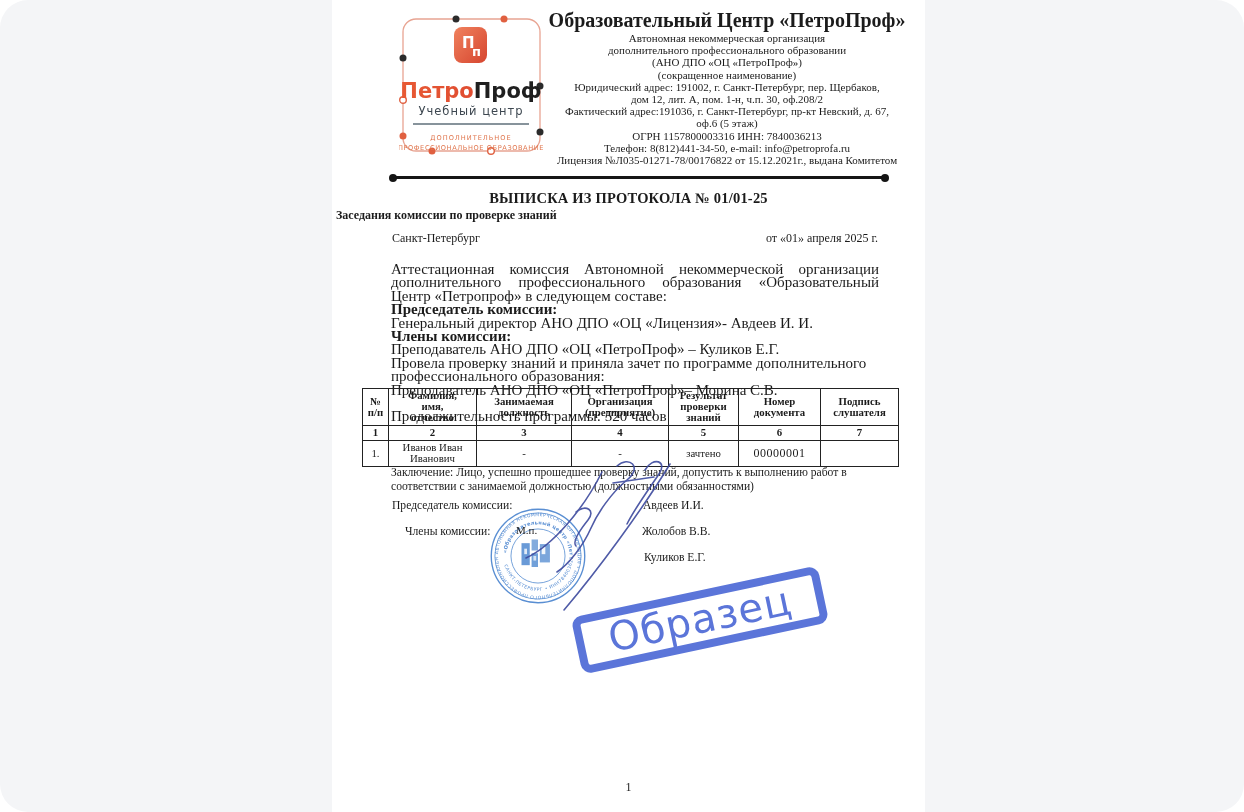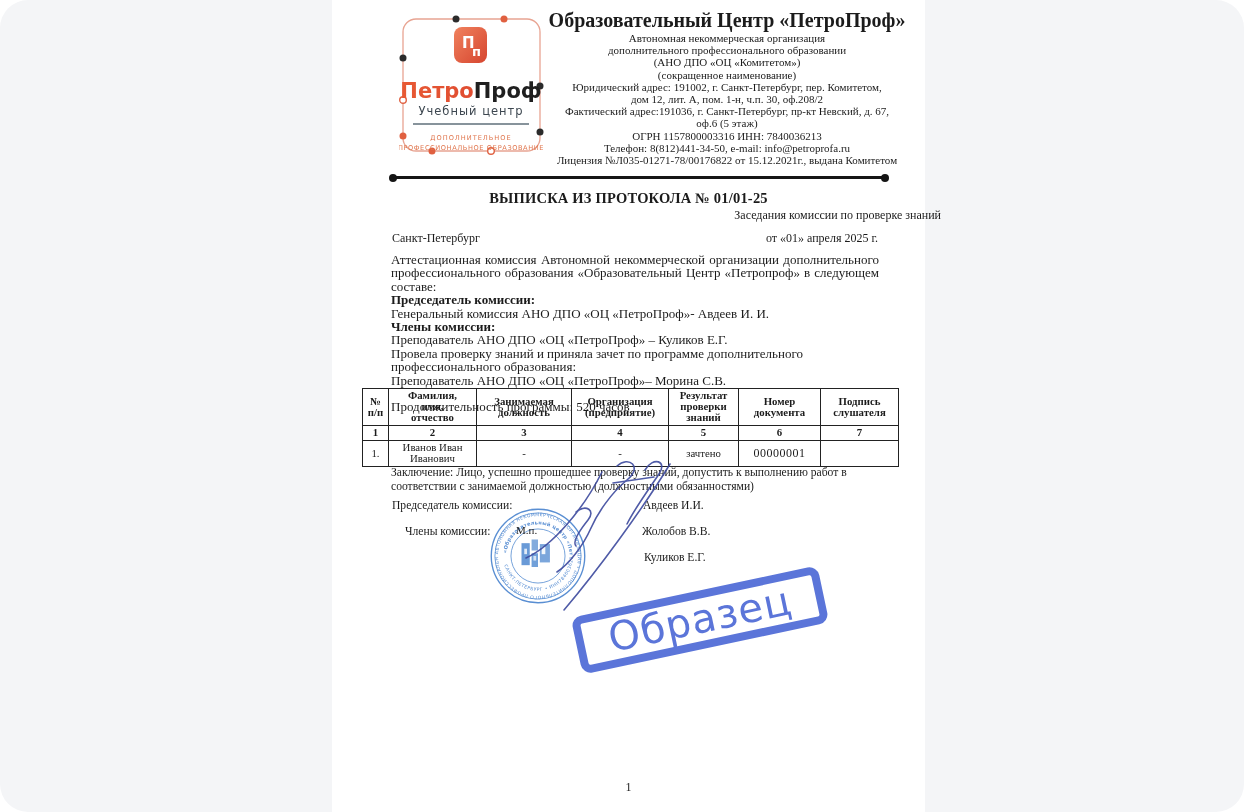--- a/index.html
+++ b/index.html
@@ -21,25 +21,25 @@
   .org-line b{font-weight:normal;}
 
   
   .rule{position:absolute;left:60px;top:176px;width:494px;height:3px;background:#151515;}
   .rule::before,.rule::after{content:"";position:absolute;top:-2.5px;width:8px;height:8px;border-radius:50%;background:#151515;}
   .rule::before{left:-3px;}
   .rule::after{right:-3px;}
 
   
   .doc-title{position:absolute;left:0;top:190px;width:100%;text-align:center;font-size:14.5px;font-weight:bold;letter-spacing:.2px;}
-  .doc-subtitle{position:absolute;left:16px;top:208px;width:100%;text-align:right;font-size:12px;font-weight:normal;}
+  .doc-subtitle{position:absolute;left:4px;top:208px;width:100%;text-align:left;font-size:12px;font-weight:bold;}
   .dateline{position:absolute;left:60px;top:231px;width:486px;display:flex;justify-content:space-between;font-size:12px;}
 
   
-  .body-text{position:absolute;left:59px;top:253px;width:488px;font-size:13px;line-height:13.4px;}
+  .body-text{position:absolute;left:59px;top:263px;width:488px;font-size:15px;line-height:13.4px;}
   .body-text .just{text-align:justify;}
   .body-text .b{font-weight:bold;}
   .duration{margin-top:13px;}
 
   
   .doc-table{position:absolute;left:30px;top:388px;width:536px;border-collapse:collapse;table-layout:fixed;}
   .doc-table td{border:1px solid #222;text-align:center;vertical-align:middle;
     font-size:10.8px;line-height:11.2px;padding:1px 2px;white-space:pre-line;}
   .doc-table .hdr td{font-weight:bold;height:32px;}
   .doc-table .num td{font-weight:bold;height:12px;}
@@ -110,44 +110,44 @@
         <line x1="14" y1="110" x2="130" y2="110" stroke="#5f6f7a" stroke-width="1.6"></line>
         <text x="72" y="126" text-anchor="middle" font-size="6.6" fill="#e0764e" letter-spacing="1">ДОПОЛНИТЕЛЬНОЕ</text>
         <text x="72" y="136" text-anchor="middle" font-size="6.6" fill="#e0764e" letter-spacing="0.6">ПРОФЕССИОНАЛЬНОЕ ОБРАЗОВАНИЕ</text>
       </g>
     </svg>
 
     <div class="org-block">
       <div class="org-title">Образовательный Центр «ПетроПроф»</div>
       <div class="org-line">Автономная некоммерческая организация</div>
       <div class="org-line">дополнительного профессионального образовании</div>
-      <div class="org-line">(АНО ДПО «ОЦ «Комитетом»)</div>
+      <div class="org-line">(АНО ДПО «ОЦ «ПетроПроф»)</div>
       <div class="org-line">(сокращенное наименование)</div>
-      <div class="org-line"><b>Юридический адрес:</b><span> 191002, г. Санкт-Петербург, пер. Комитетом,</span></div>
+      <div class="org-line"><b>Юридический адрес:</b><span> 191002, г. Санкт-Петербург, пер. Щербаков,</span></div>
       <div class="org-line">дом 12, лит. А, пом. 1-н, ч.п. 30, оф.208/2</div>
       <div class="org-line"><b>Фактический адрес:</b><span>191036, г. Санкт-Петербург, пр-кт Невский, д. 67,</span></div>
       <div class="org-line">оф.6 (5 этаж)</div>
       <div class="org-line"><b>ОГРН</b><span> 1157800003316 </span><b>ИНН</b><span>: 7840036213</span></div>
       <div class="org-line"><b>Телефон:</b><span> 8(812)441-34-50, </span><b>e-mail</b><span>: info@petroprofa.ru</span></div>
       <div class="org-line"><b>Лицензия</b><span> №Л035-01271-78/00176822 от 15.12.2021г., выдана Комитетом</span></div>
     </div>
 
     <div class="rule"></div>
 
     <div class="doc-title">ВЫПИСКА ИЗ ПРОТОКОЛА № 01/01-25</div>
     <div class="doc-subtitle">Заседания комиссии по проверке знаний</div>
     <div class="dateline">
       <span>Санкт-Петербург</span>
       <span>от «01» апреля 2025 г.</span>
     </div>
 
     <div class="body-text">
       <div class="just">Аттестационная комиссия Автономной некоммерческой организации дополнительного профессионального образования «Образовательный Центр «Петропроф» в следующем составе:</div>
       <div class="b">Председатель комиссии:</div>
-      <div>Генеральный комиссия АНО ДПО «ОЦ «ПетроПроф»- Авдеев И. И.</div>
+      <div>Генеральный директор АНО ДПО «ОЦ «Лицензия»- Авдеев И. И.</div>
       <div class="b">Члены комиссии:</div>
       <div>Преподаватель АНО ДПО «ОЦ «ПетроПроф» – Куликов Е.Г.</div>
       <div>Провела проверку знаний и приняла зачет по программе дополнительного профессионального образования:</div>
       <div>Преподаватель АНО ДПО «ОЦ «ПетроПроф»– Морина С.В.</div>
       <div class="duration">Продолжительность программы: 520 часов</div>
     </div>
 
     <table class="doc-table">
       <colgroup>
         <col style="width:26px">

